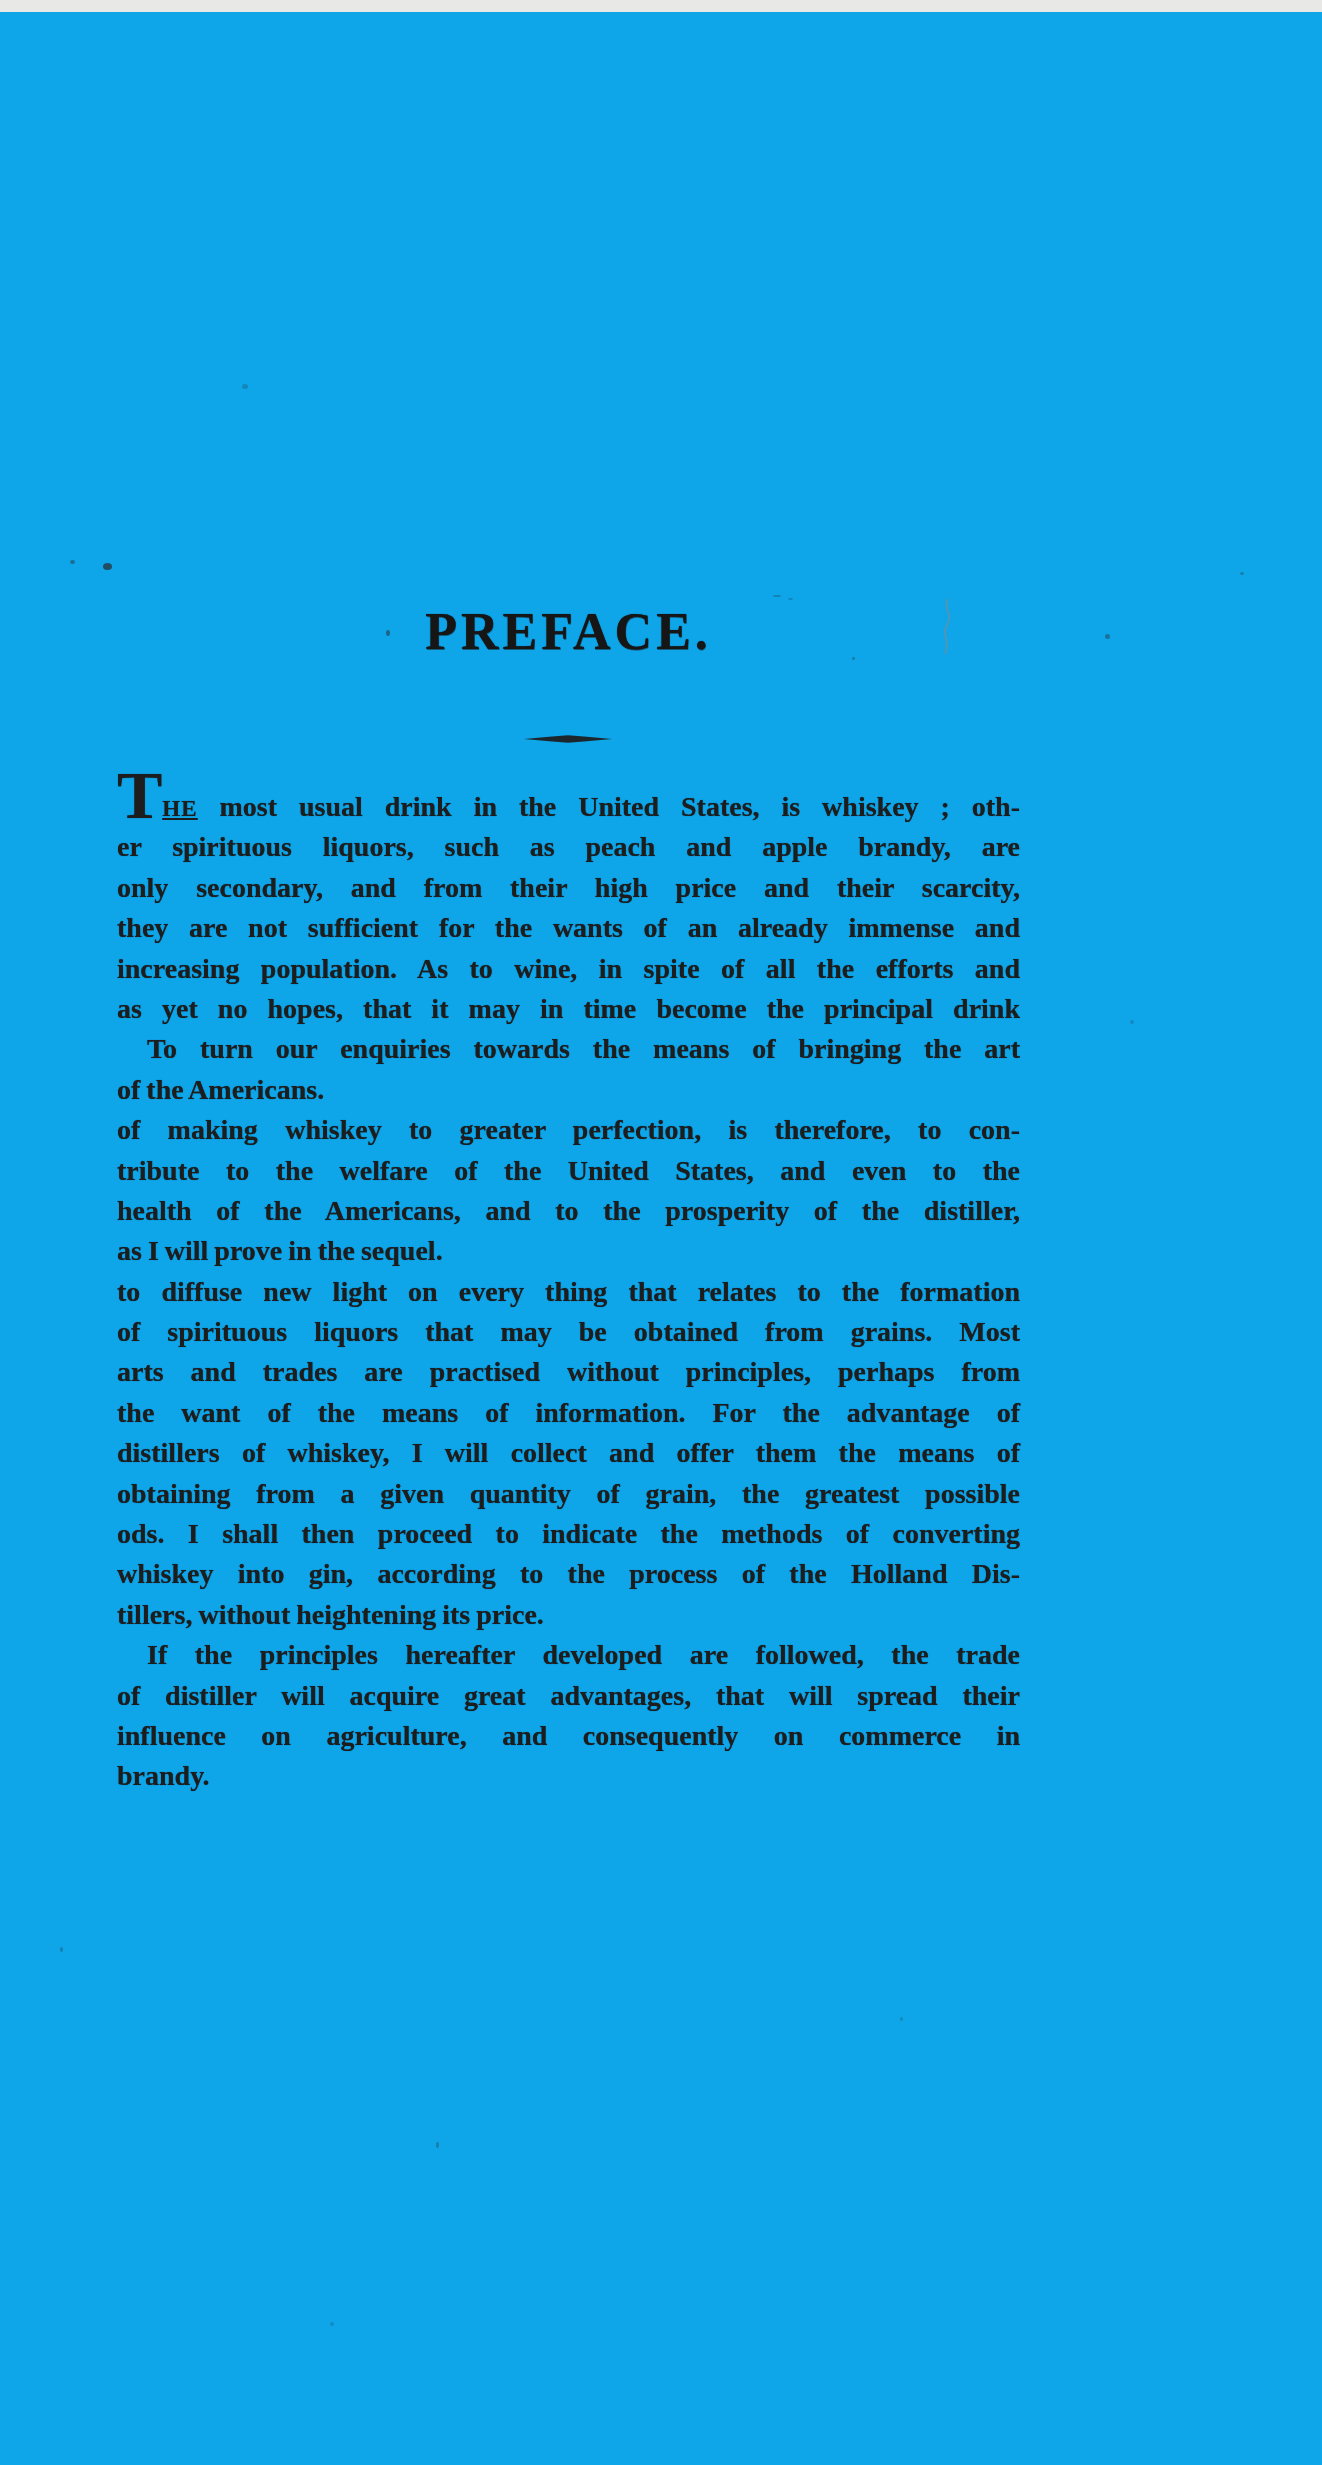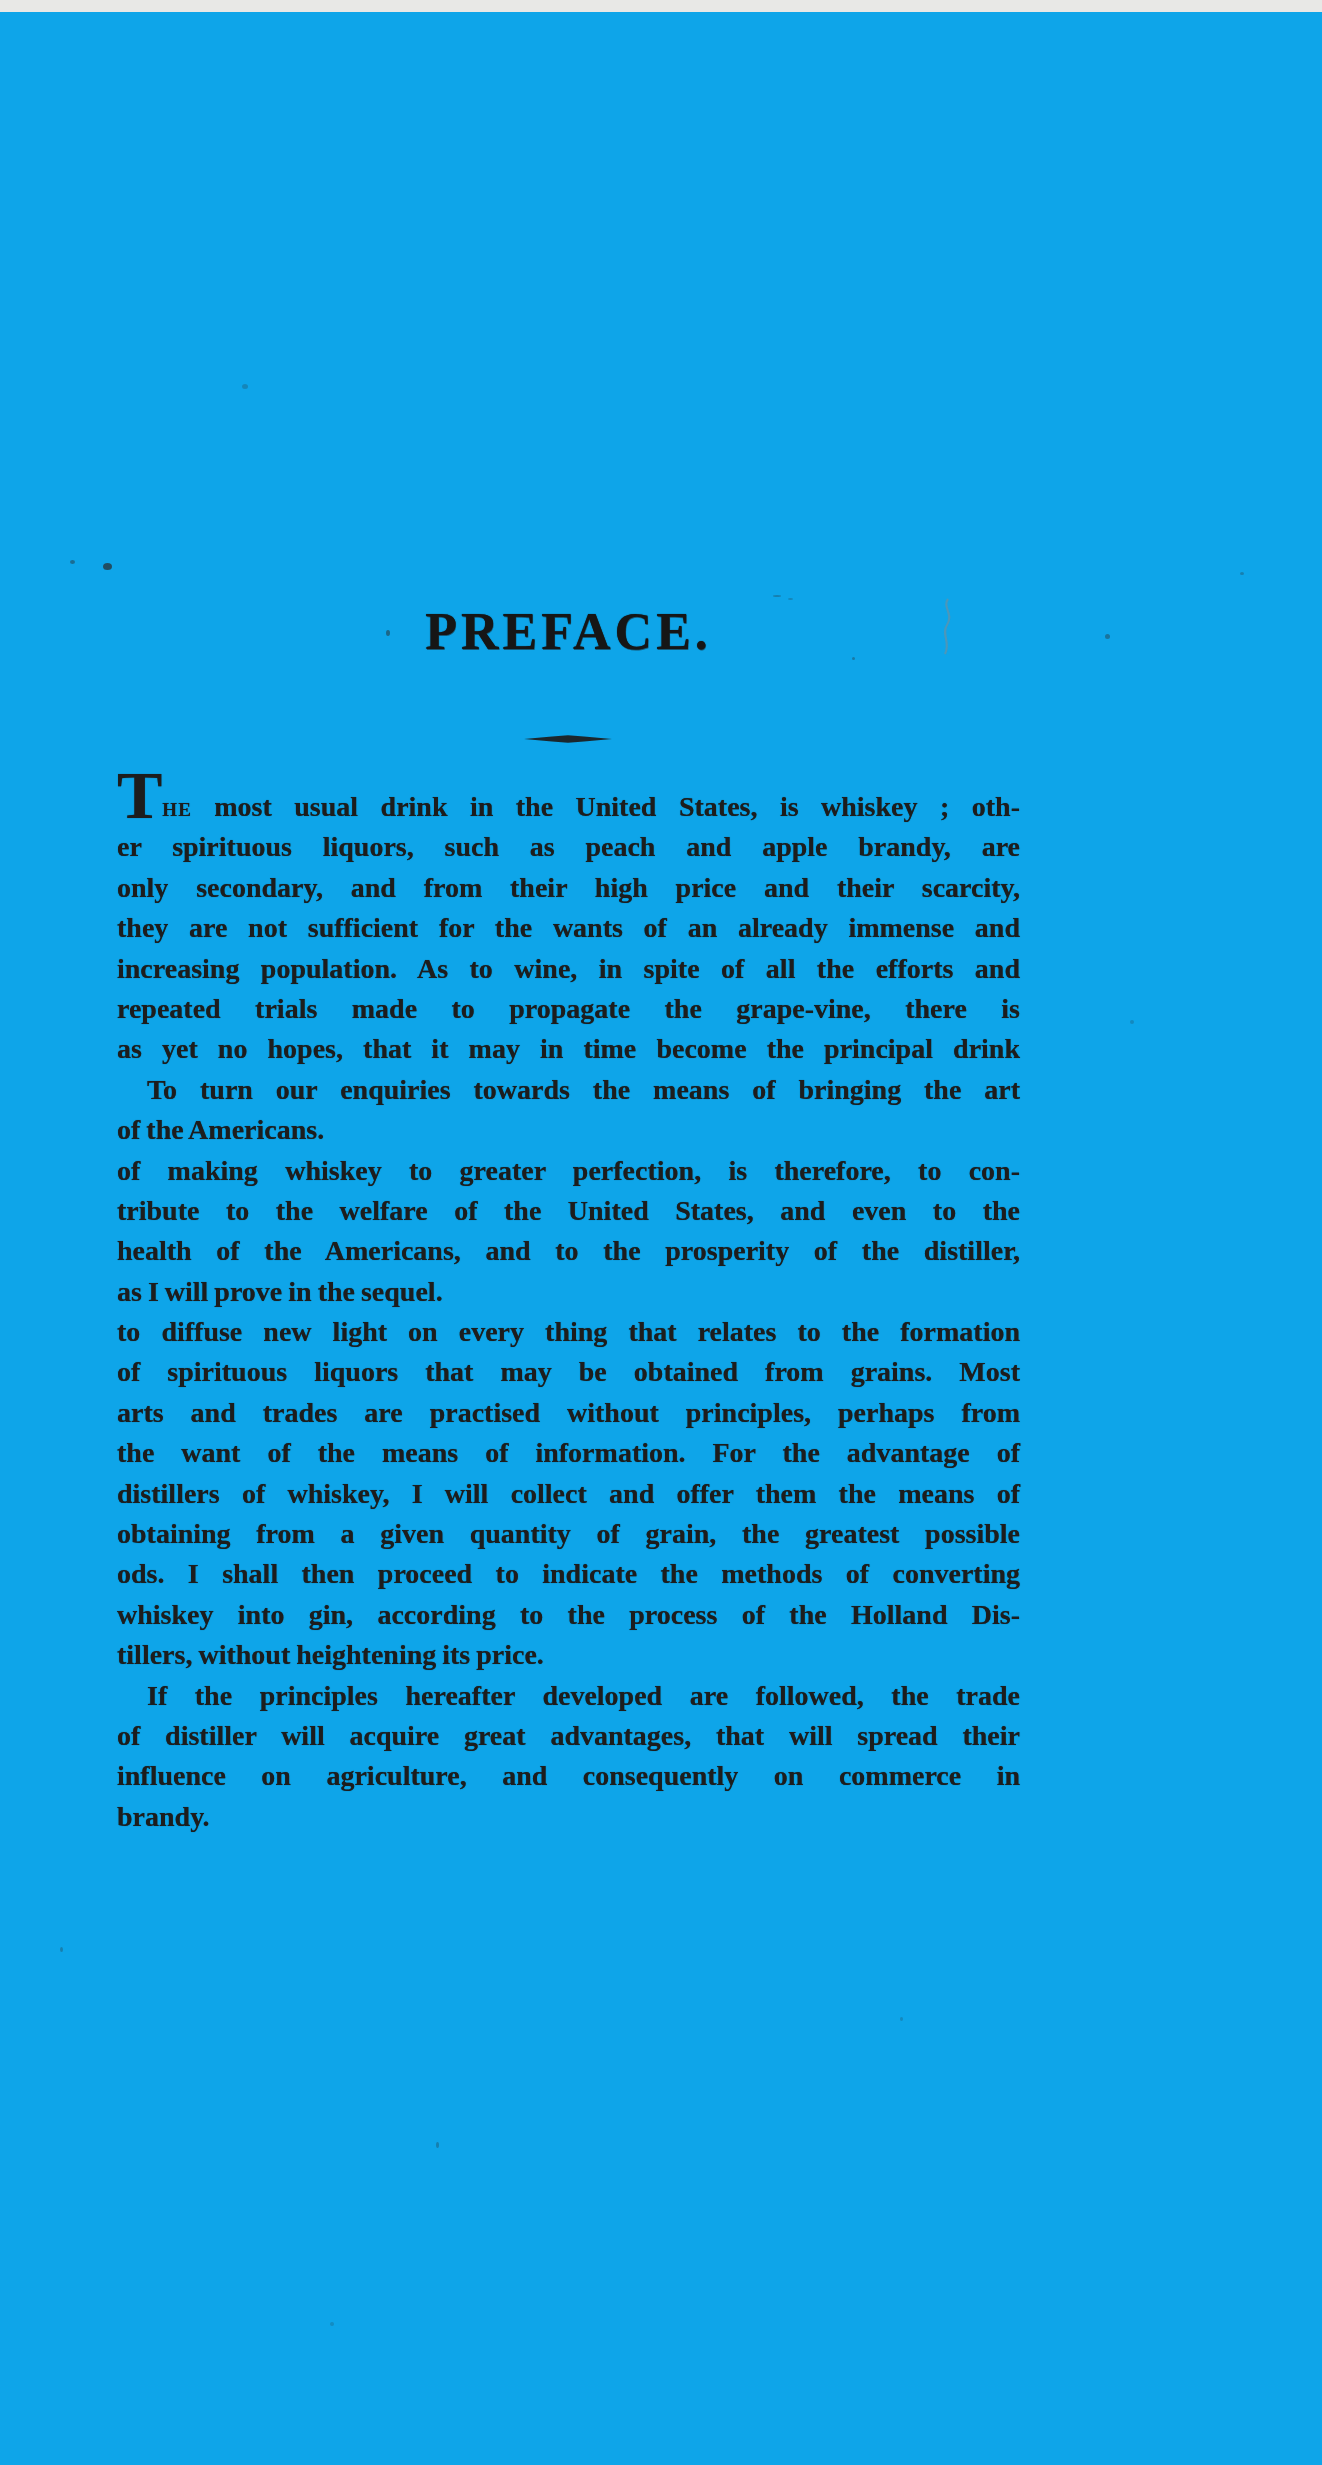--- a/index.html
+++ b/index.html
@@ -44,21 +44,21 @@
   }
   .line.end{text-align-last:left;}
   .line.ind{text-indent:30px;}
   .dropcap{
     font-size:68px;
     line-height:0;
     letter-spacing:0;
     font-weight:700;
     position:relative;top:2px;
   }
-  .sc{font-size:19px;letter-spacing:1px;}
+  .sc{font-size:23px;letter-spacing:1px;text-decoration:underline;}
   .speck{position:absolute;background:#2a2a2a;border-radius:50%;}
   .squiggle{position:absolute;}
 </style>
 </head>
 <body>
 
 <div class="page">
   <div class="scan-layer">
 
     <h1 class="title">PREFACE.</h1>
@@ -66,21 +66,20 @@
     <svg class="rule" width="88" height="10" viewBox="0 0 88 10">
       <polygon points="0,5 28,2.6 44,1.2 60,2.6 88,5 60,7.4 44,8.8 28,7.4" fill="#1d1d1d"></polygon>
     </svg>
 
     <div class="text" id="text-block">
         <div class="line"><span class="dropcap">T</span><span class="sc">HE</span><span> most usual drink in the United States, is whiskey ; oth-</span></div>
         <div class="line">er spirituous liquors, such as peach and apple brandy, are</div>
         <div class="line">only secondary, and from their high price and their scarcity,</div>
         <div class="line">they are not sufficient for the wants of an already immense and</div>
         <div class="line">increasing population.  As to wine, in spite of all the efforts and</div>
-        <div class="line">repeated trials made to propagate the grape-vine, there is</div>
         <div class="line">as yet no hopes, that it may in time become the principal drink</div>
         <div class="line ind">To turn our enquiries towards the means of bringing the art</div>
         <div class="line end">of the Americans.</div>
         <div class="line">of making whiskey to greater perfection, is therefore, to con-</div>
         <div class="line">tribute to the welfare of the United States, and even to the</div>
         <div class="line">health of the Americans, and to the prosperity of the distiller,</div>
         <div class="line end">as I will prove in the sequel.</div>
         <div class="line">to diffuse new light on every thing that relates to the formation</div>
         <div class="line">of spirituous liquors that may be obtained from grains.  Most</div>
         <div class="line">arts and trades are practised without principles, perhaps from</div>

